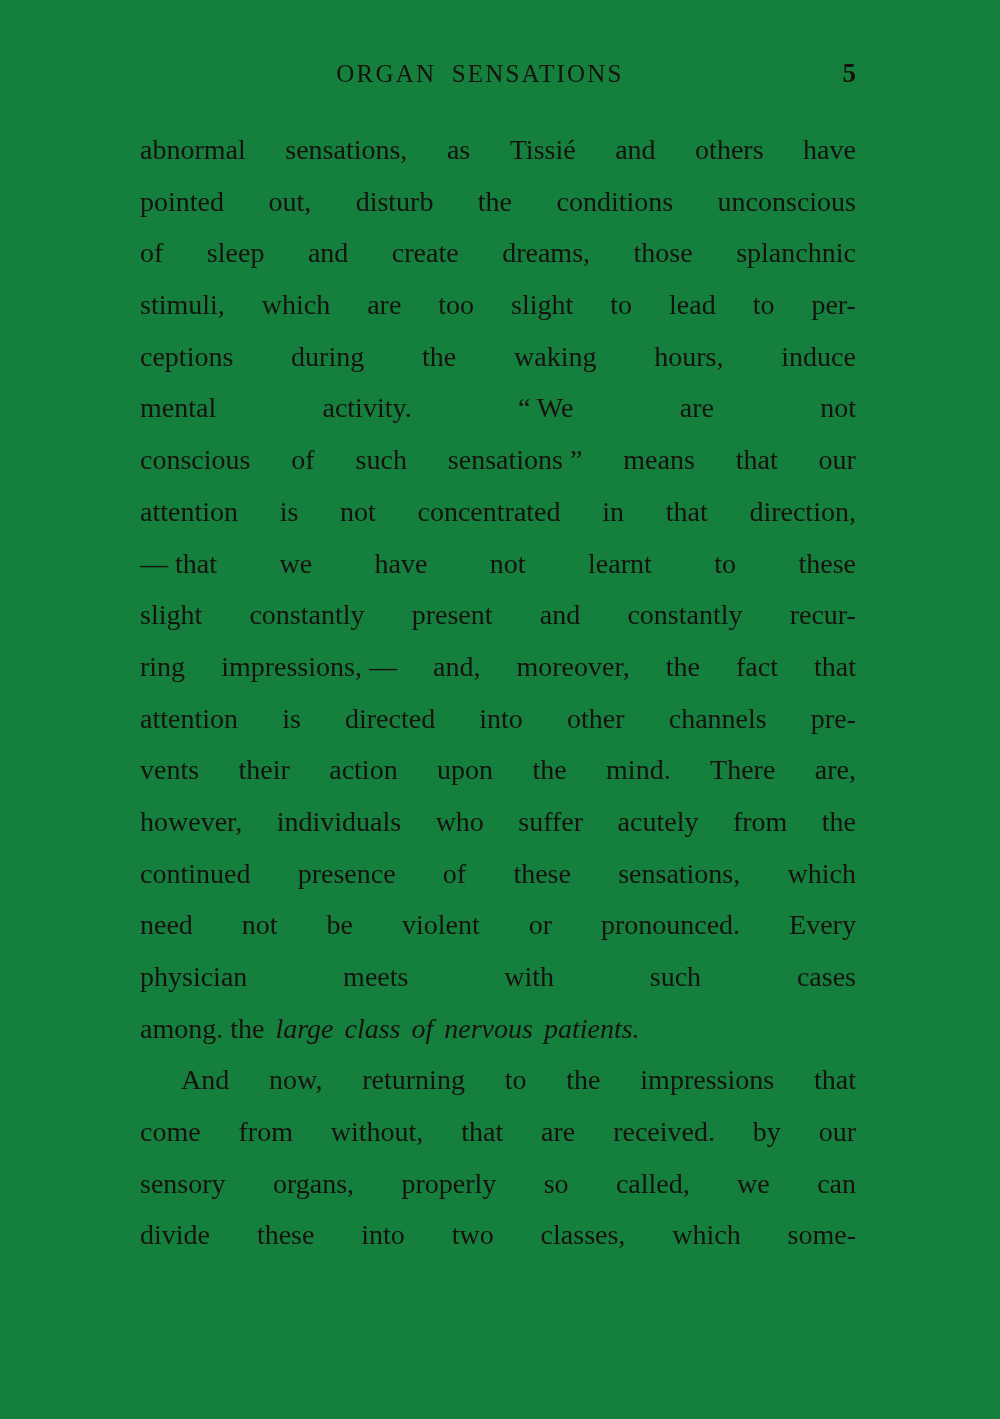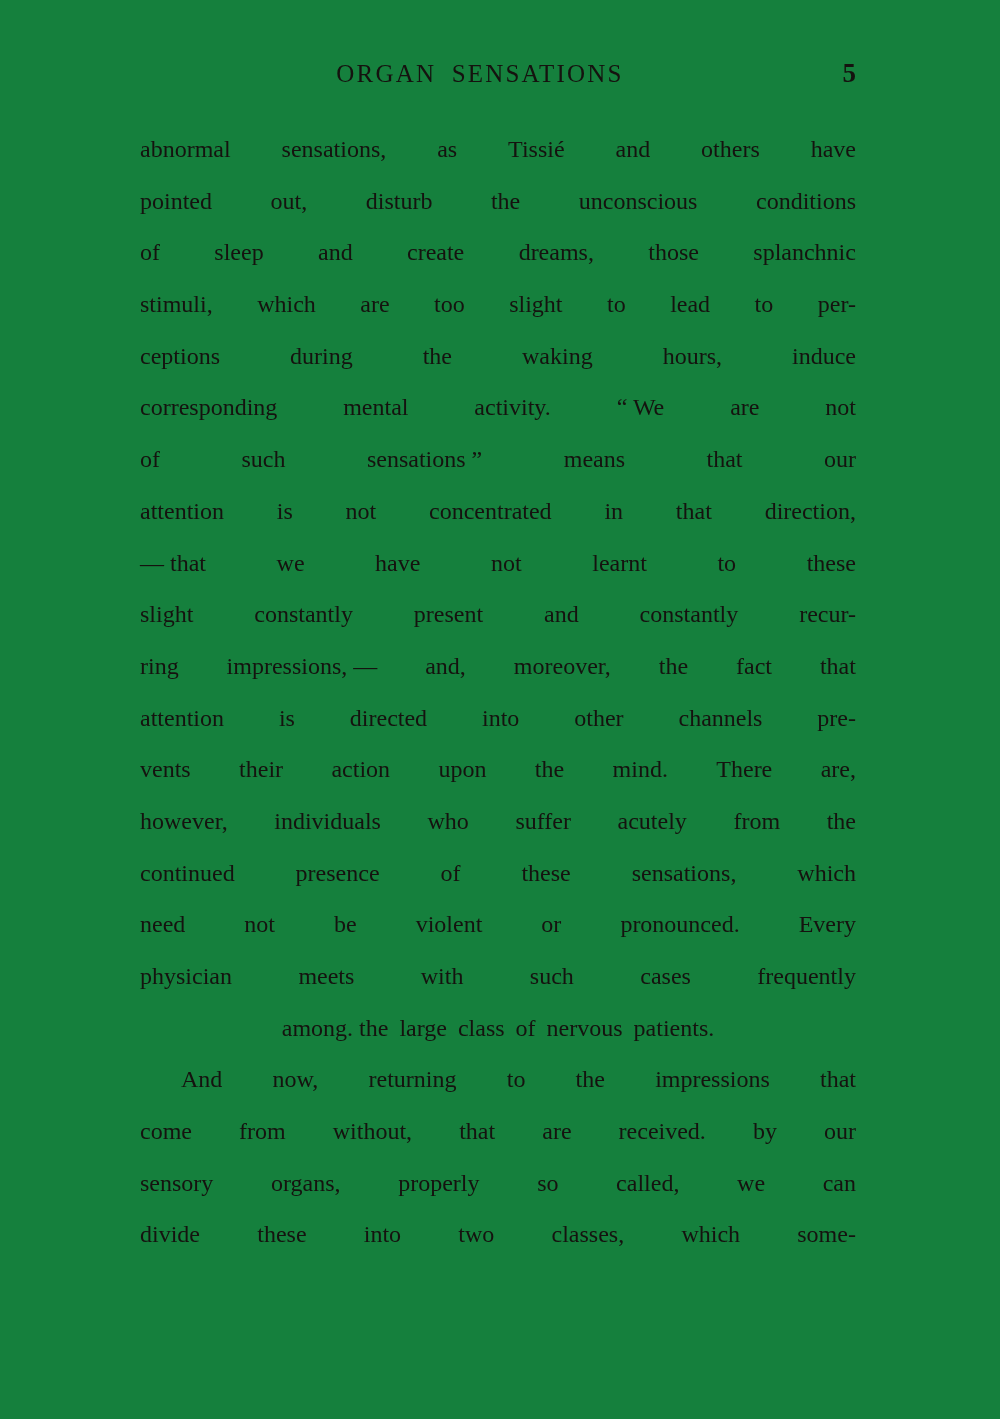--- a/index.html
+++ b/index.html
@@ -51,25 +51,24 @@
   .textblock {
     position: absolute;
     left: 140px;
     top: 124px;
     width: 716px;
   }
 
   .line {
     position: relative;
     height: 51.7px;
-    font-size: 24px;
+    font-size: 28px;
     line-height: 51.7px;
     color: #15120f;
     white-space: nowrap;
-    text-align: center;
   }
 
   
   .line.just {
     display: flex;
     justify-content: space-between;
     align-items: baseline;
     width: 716px;
   }
   .line.just > .w {
@@ -80,20 +79,21 @@
   .line.flush {
     display: block;
     width: 716px;
   }
   .line.flush > .w {
     display: inline-block;
     white-space: pre;
   }
   .line.flush > .w + .w {
     margin-left: 11px;
+    font-style: italic;
   }
   
   .line.indent {
     padding-left: 41px;
     width: 675px;
   }
 
   .ital {
   }
 </style>
@@ -115,22 +115,22 @@
         <span class="w">Tissié</span>
         <span class="w">and</span>
         <span class="w">others</span>
         <span class="w">have</span>
       </div>
       <div class="line just">
         <span class="w">pointed</span>
         <span class="w">out,</span>
         <span class="w">disturb</span>
         <span class="w">the</span>
+        <span class="w">conditions</span>
         <span class="w">unconscious</span>
-        <span class="w">conditions</span>
       </div>
       <div class="line just">
         <span class="w">of</span>
         <span class="w">sleep</span>
         <span class="w">and</span>
         <span class="w">create</span>
         <span class="w">dreams,</span>
         <span class="w">those</span>
         <span class="w ital">splanchnic</span>
       </div>
@@ -147,28 +147,28 @@
       </div>
       <div class="line just">
         <span class="w">ceptions</span>
         <span class="w">during</span>
         <span class="w">the</span>
         <span class="w">waking</span>
         <span class="w">hours,</span>
         <span class="w">induce</span>
       </div>
       <div class="line just">
-        <span class="w">corresponding</span>
         <span class="w">mental</span>
         <span class="w">activity.</span>
         <span class="w">“ We</span>
         <span class="w">are</span>
         <span class="w">not</span>
       </div>
       <div class="line just">
+        <span class="w">conscious</span>
         <span class="w">of</span>
         <span class="w">such</span>
         <span class="w">sensations ”</span>
         <span class="w">means</span>
         <span class="w">that</span>
         <span class="w">our</span>
       </div>
       <div class="line just">
         <span class="w">attention</span>
         <span class="w">is</span>
@@ -248,21 +248,20 @@
         <span class="w">or</span>
         <span class="w">pronounced.</span>
         <span class="w">Every</span>
       </div>
       <div class="line just">
         <span class="w">physician</span>
         <span class="w">meets</span>
         <span class="w">with</span>
         <span class="w">such</span>
         <span class="w">cases</span>
-        <span class="w">frequently</span>
       </div>
       <div class="line flush"><span class="w">among. the</span><span class="w">large</span><span class="w">class</span><span class="w">of</span><span class="w">nervous</span><span class="w">patients.</span></div>
       <div class="line just indent">
         <span class="w">And</span>
         <span class="w">now,</span>
         <span class="w">returning</span>
         <span class="w">to</span>
         <span class="w">the</span>
         <span class="w">impressions</span>
         <span class="w">that</span>

